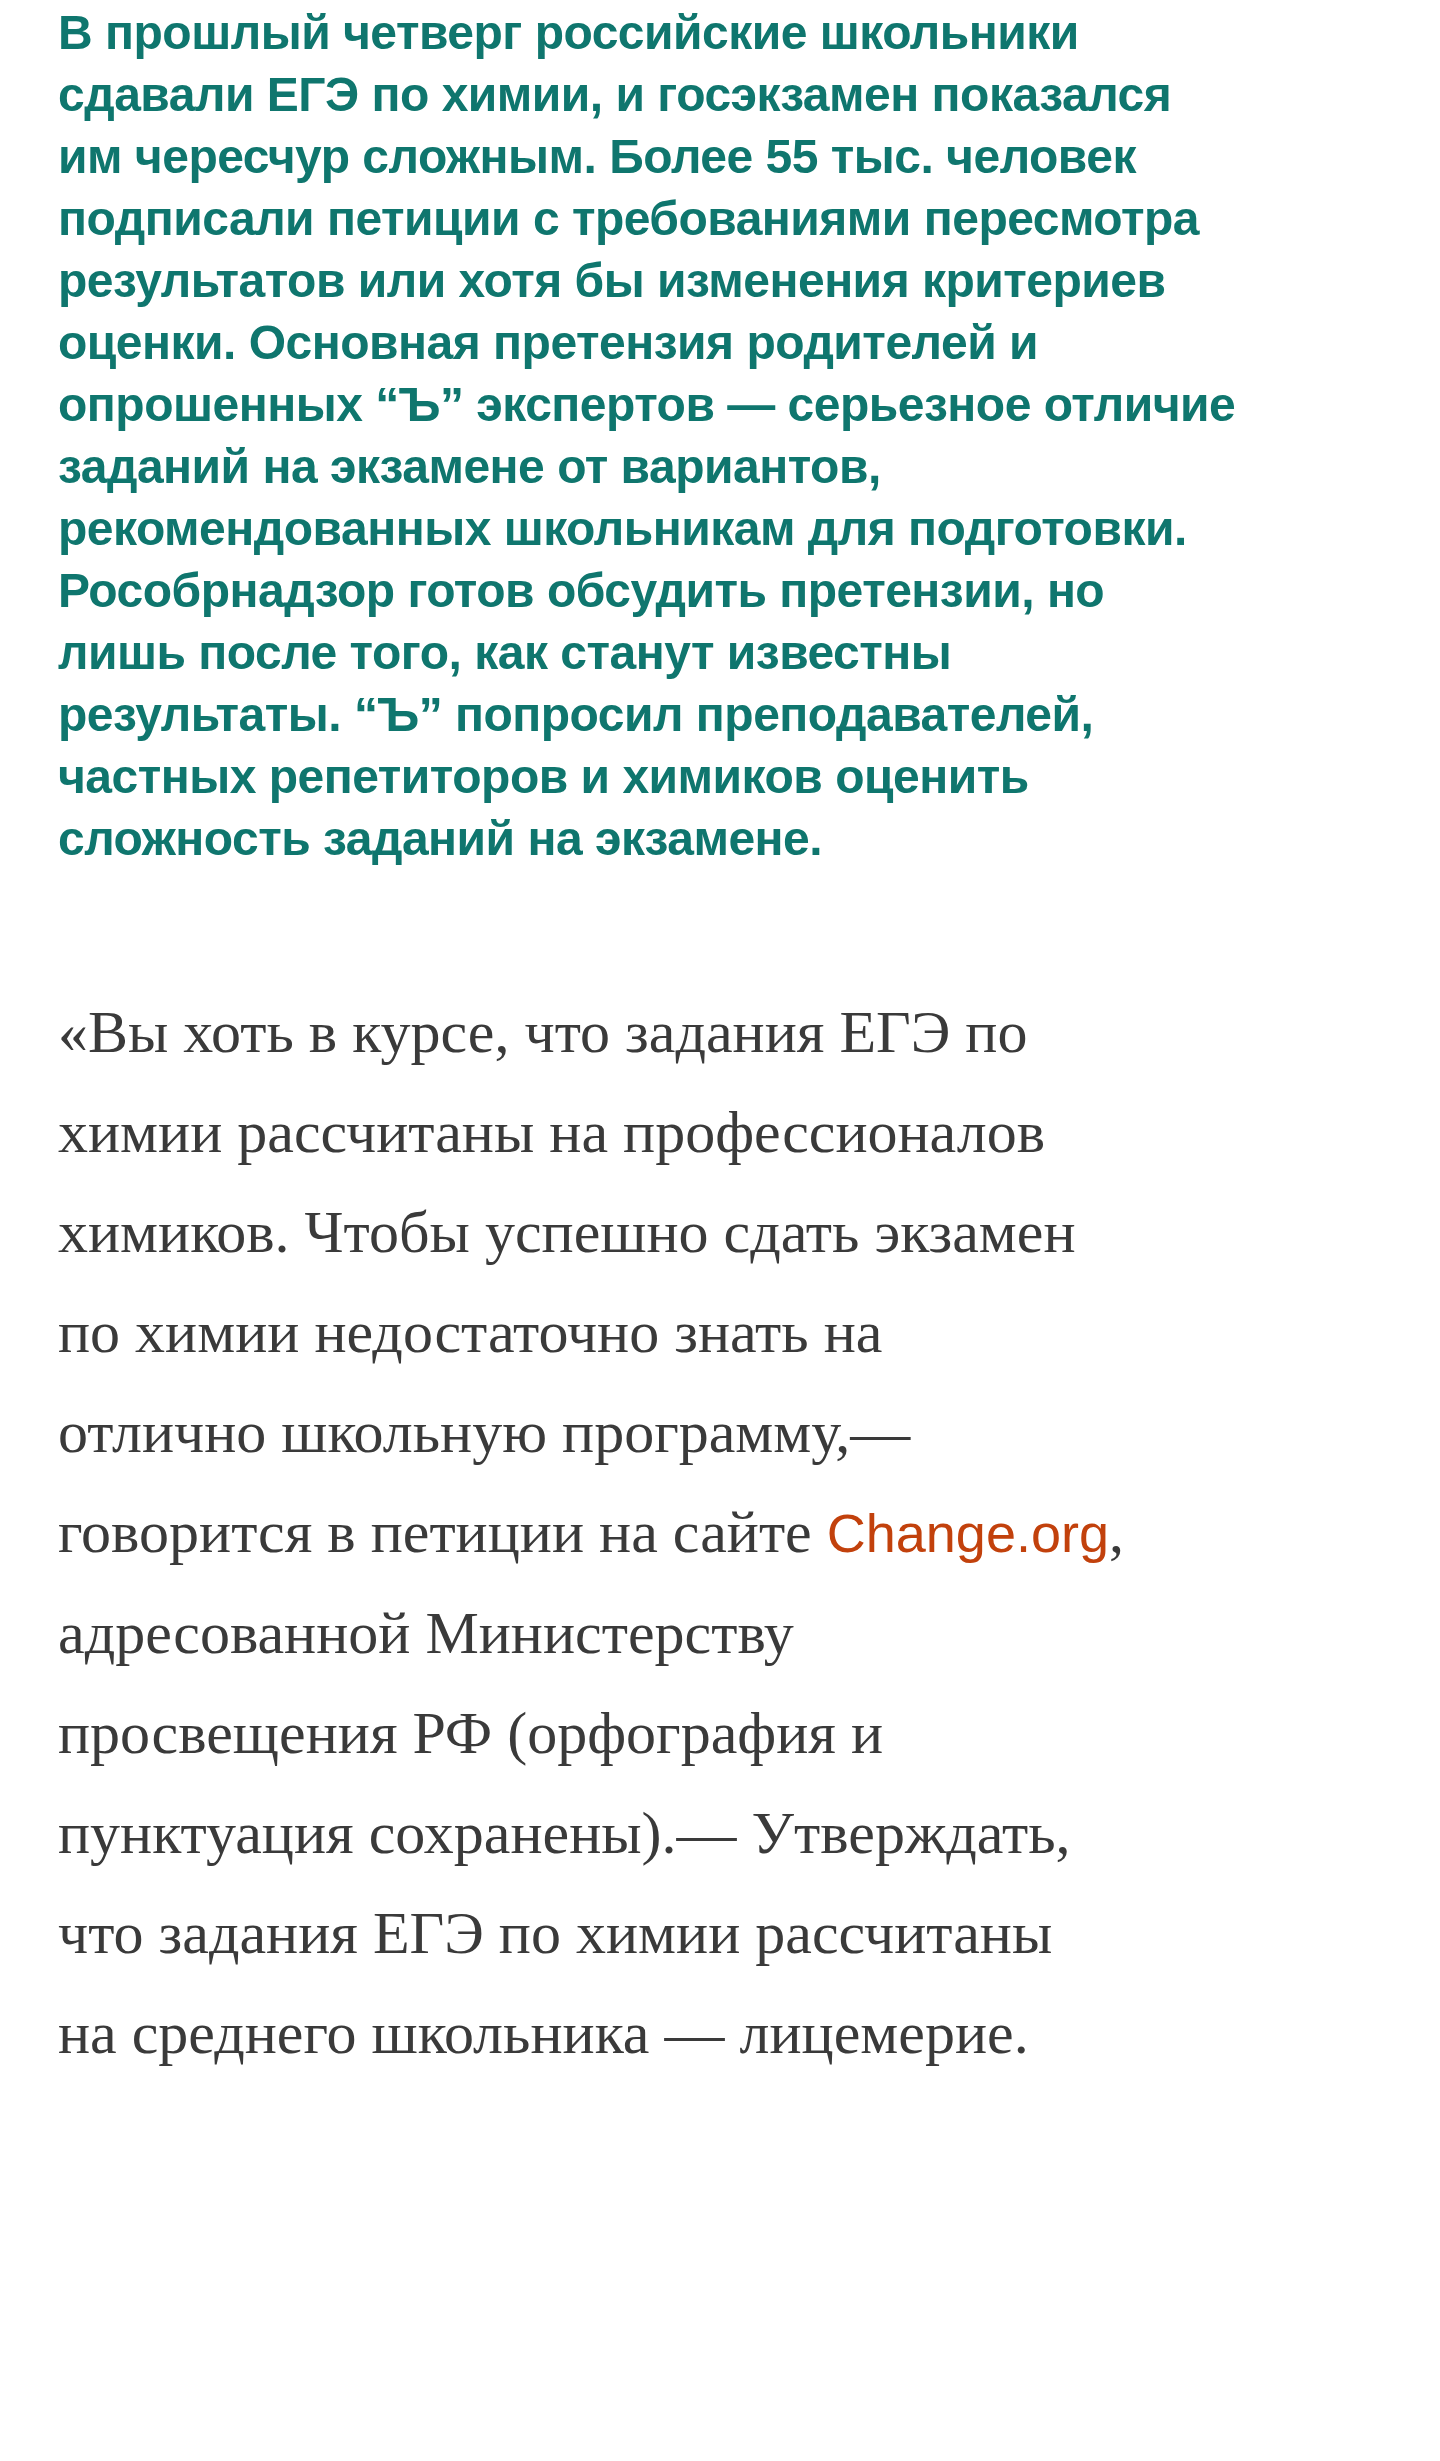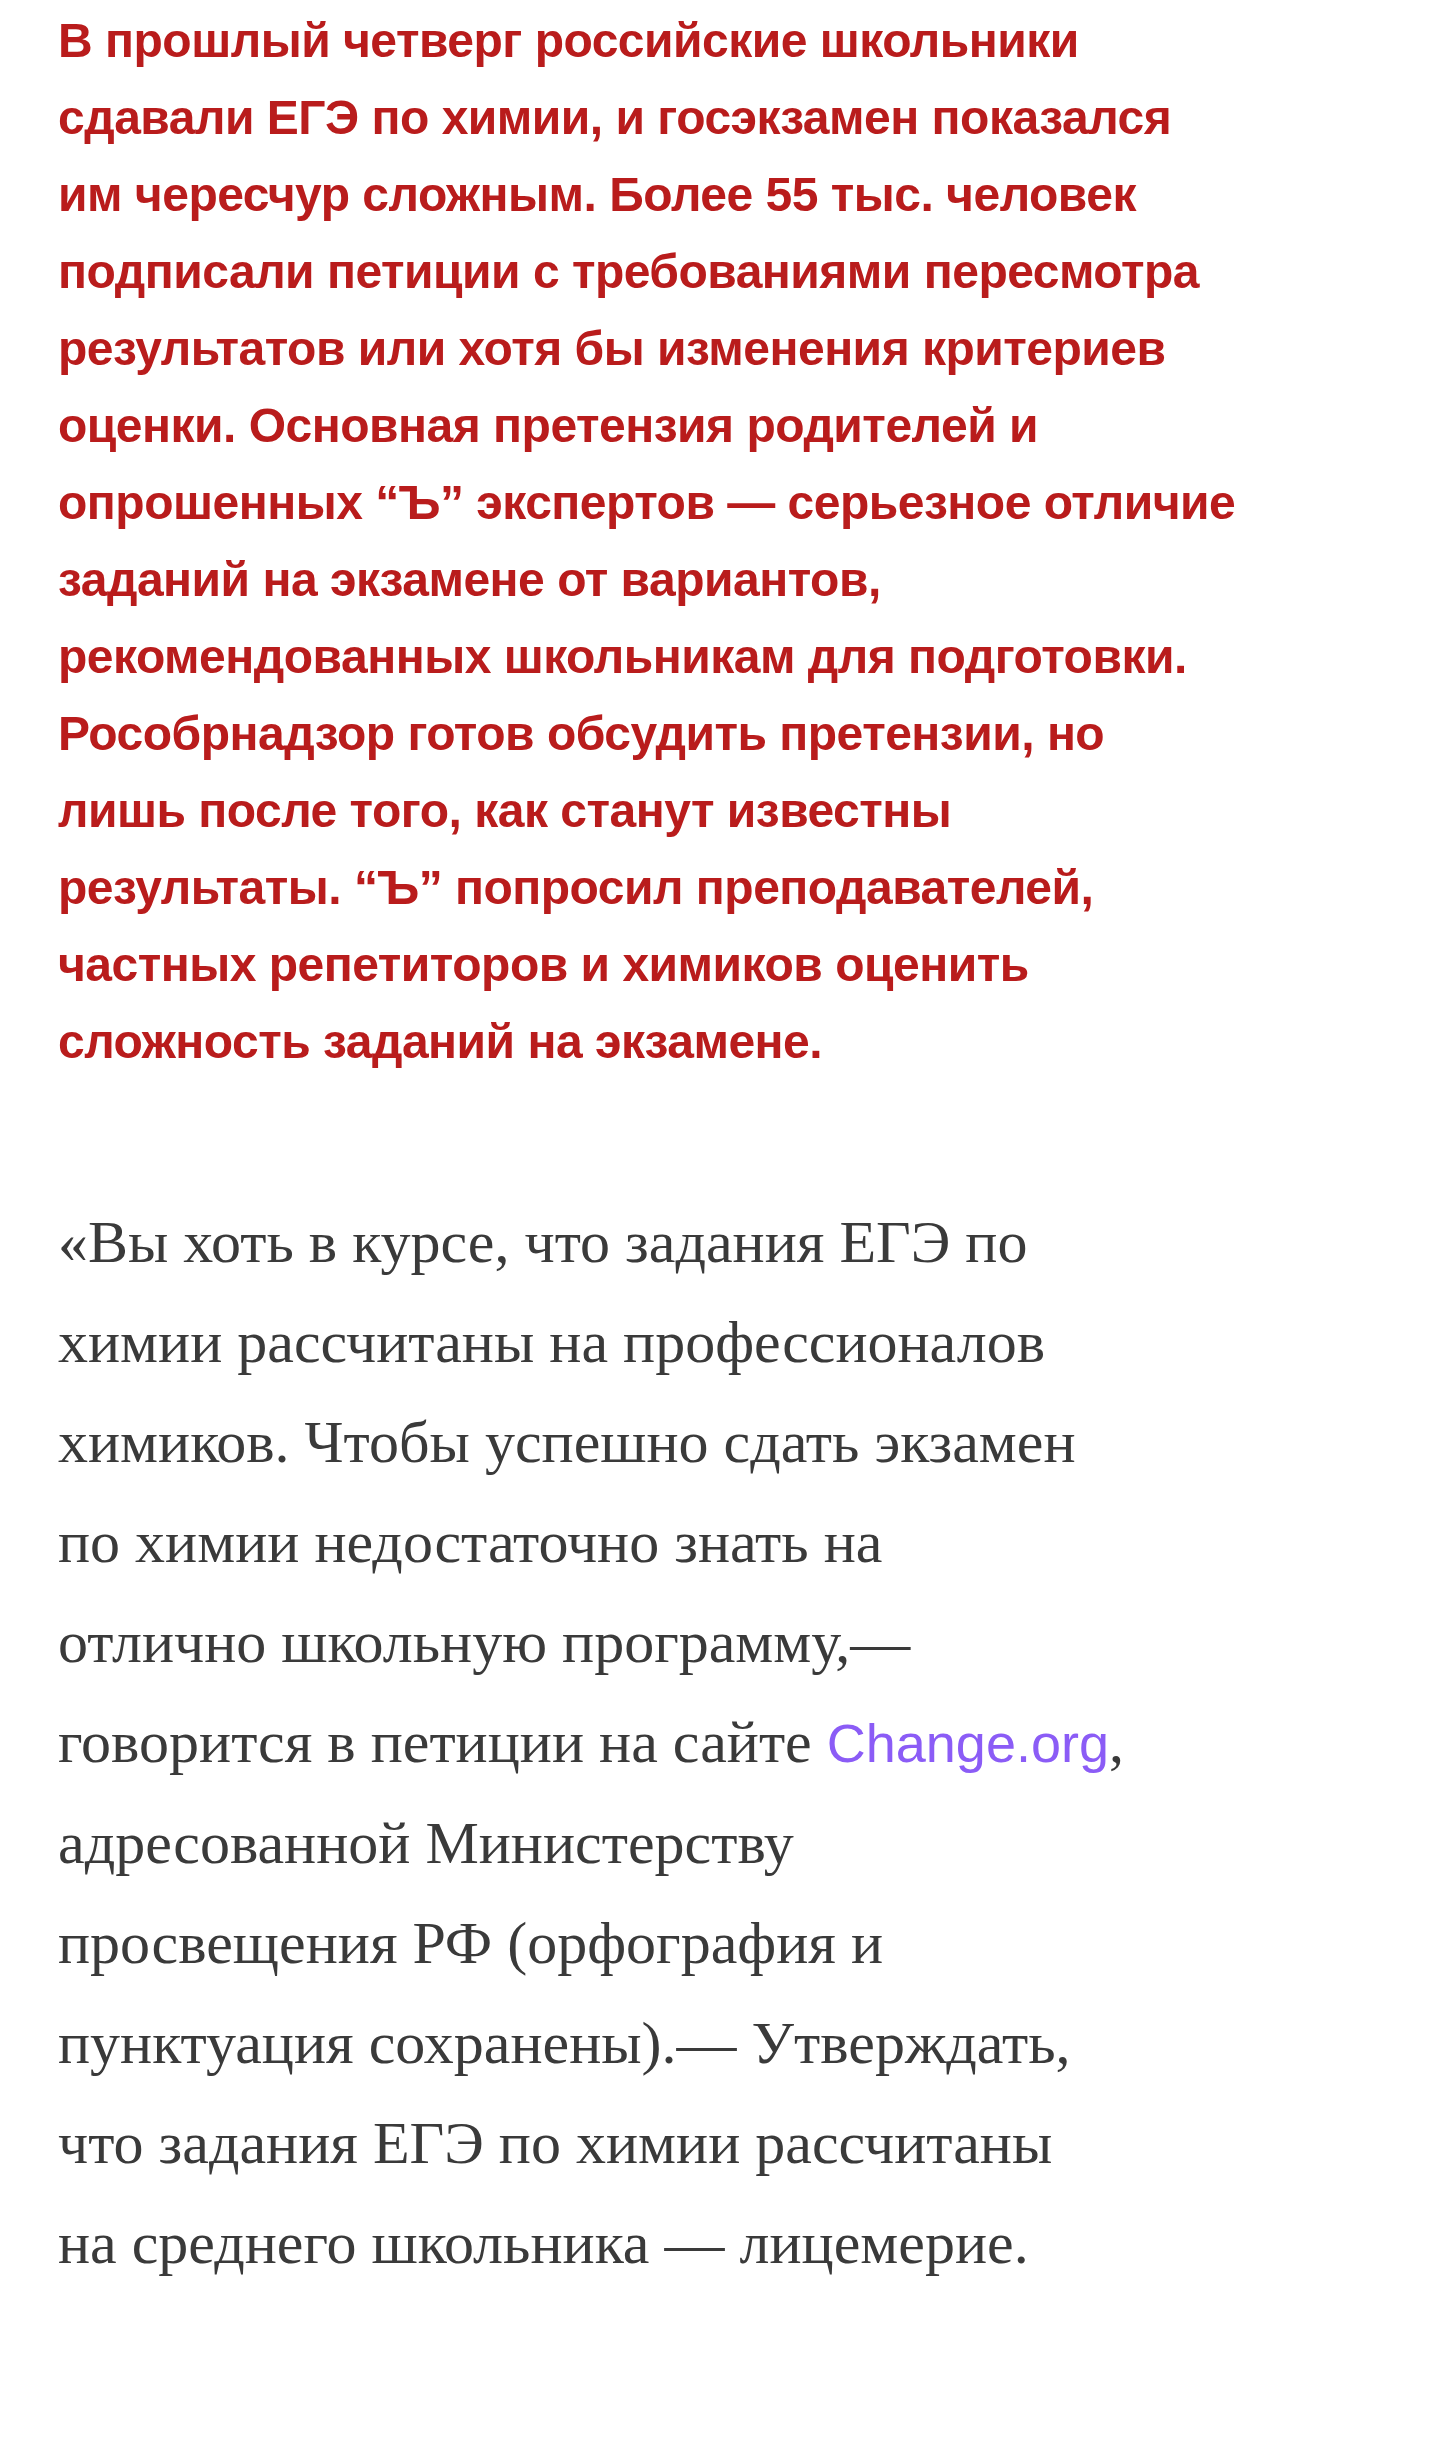--- a/index.html
+++ b/index.html
@@ -16,38 +16,38 @@
   .article {
     padding: 2px 58px 0 58px;
     box-sizing: border-box;
     width: 1440px;
   }
   .lede {
     margin: 0;
     font-family: "Liberation Sans", sans-serif;
     font-weight: 700;
     font-size: 48px;
-    line-height: 77px;
+    line-height: 62px;
     letter-spacing: -0.5px;
-    color: #b91c1c;
+    color: #0f766e;
     white-space: pre-line;
   }
   .quote {
     margin: 112px 0 0 0;
     font-family: "Liberation Serif", serif;
     font-weight: 400;
     font-size: 60px;
     line-height: 100px;
     color: #3a3a3a;
     white-space: pre-line;
   }
   .quote a {
     font-family: "Liberation Sans", sans-serif;
     font-size: 54px;
-    color: #8b5cf6;
+    color: #c2410c;
     text-decoration: none;
     cursor: pointer;
   }
 </style>
 </head>
 <body>
 
 <div class="article">
   <p class="lede">В прошлый четверг российские школьники
 сдавали ЕГЭ по химии, и госэкзамен показался

